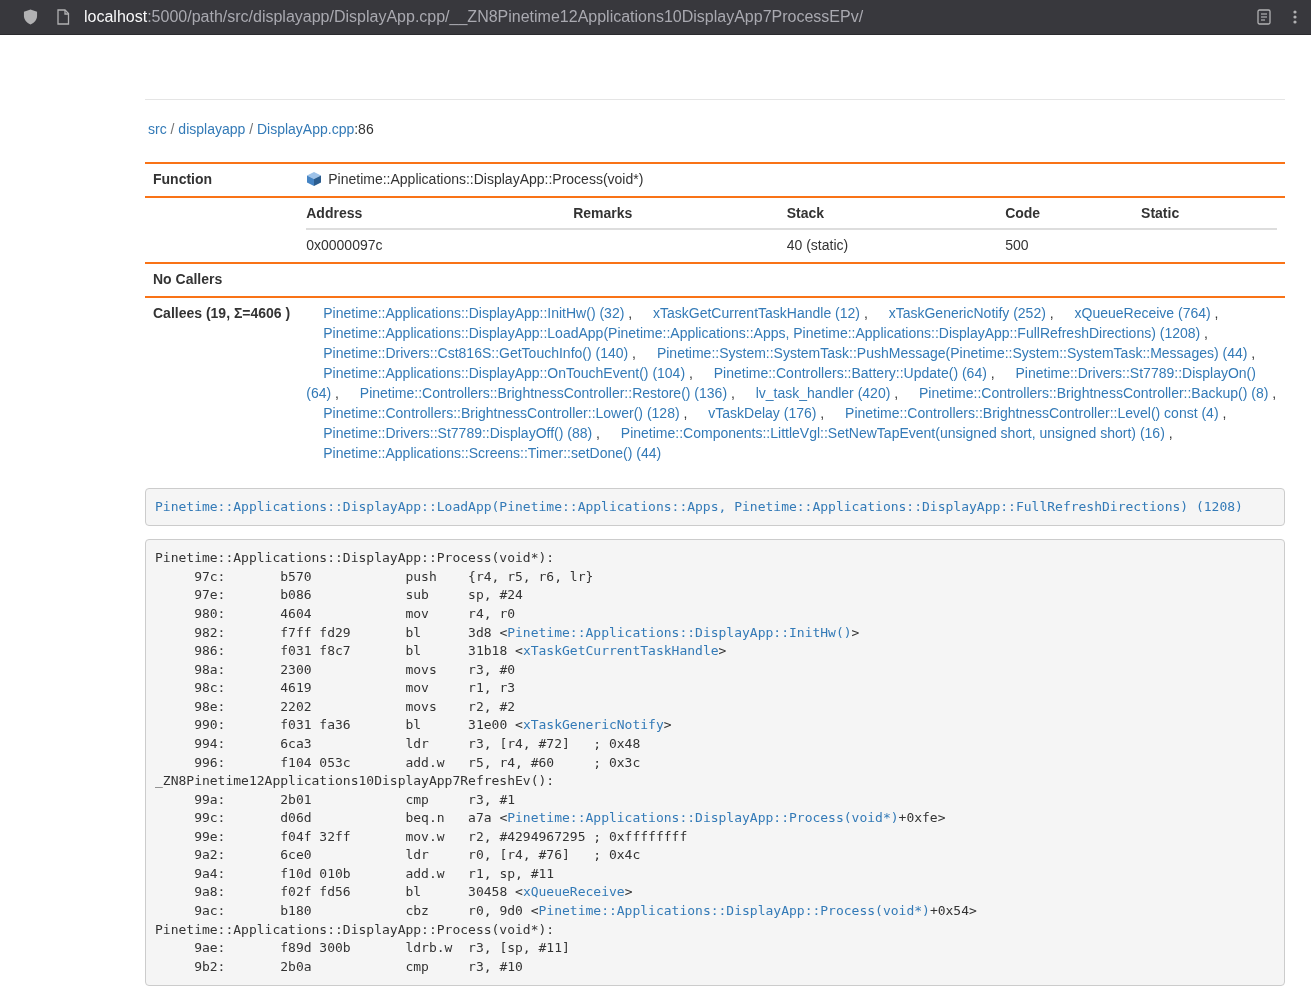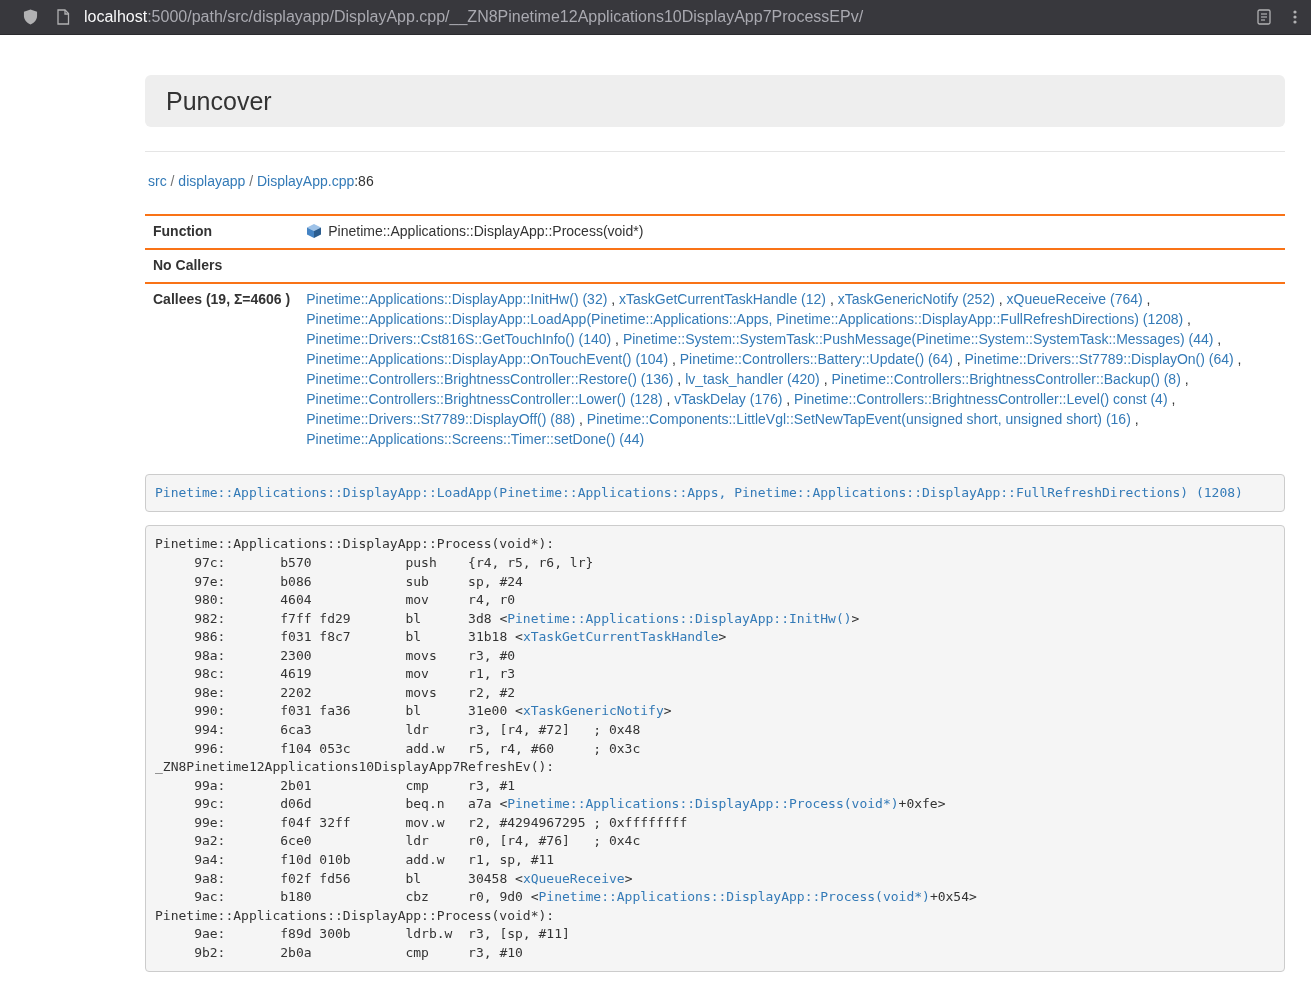--- a/index.html
+++ b/index.html
@@ -56,21 +56,21 @@
     font-weight: 700; text-align: left;
     padding: 0 8px 4px 0; border-bottom: 2px solid #ddd;
   }
   .inner-table tbody td { padding: 6px 8px 0 0; }
   .col-address { width: 27.5%; }
   .col-remarks { width: 22%; }
   .col-stack   { width: 22.5%; }
   .col-code    { width: 14%; }
   .col-static  { width: 14%; }
 
-  .callees-cell a { white-space: normal; }
+  .callees-cell a { white-space: normal; margin-left: 17px; }
 
   pre.codebox {
     font-family: "DejaVu Sans Mono", "Liberation Mono", monospace;
     font-size: 13px; line-height: 1.42857;
     background: #f5f5f5; border: 1px solid #ccc; border-radius: 4px;
     padding: 9px; margin: 0 0 13px; color: #333;
     white-space: pre; tab-size: 8; -moz-tab-size: 8; overflow: hidden;
   }
   pre.codebox a { color: #337ab7; }
 </style>
@@ -103,43 +103,65 @@
         <circle cx="2" cy="3" r="1.6" fill="#b1b1b3"></circle>
         <circle cx="2" cy="8" r="1.6" fill="#b1b1b3"></circle>
         <circle cx="2" cy="13" r="1.6" fill="#b1b1b3"></circle>
       </svg>
   </span>
 </div>
 
 <div class="page">
   <div class="container">
 
-    <div class="jumbotron">
-      <h1>Puncover</h1>
-    </div>
 
     <hr class="divider">
 
     <p class="breadcrumb-line"><a href="#">src</a><span class="bc-sep"> / </span><a href="#">displayapp</a><span class="bc-sep"> / </span><a href="#">DisplayApp.cpp</a><span class="bc-suffix">:86</span></p>
 
     <table class="fn-table">
       <tbody>
         <tr>
           <th class="row-label">Function</th>
           <td>
             <span class="sym-icon">
               <svg width="16" height="16" viewBox="0 0 16 16">
                   <polygon points="8,1 15,4.5 8,8 1,4.5" fill="#9ec2e8"></polygon>
                   <polygon points="1,4.5 8,8 8,15 1,11.5" fill="#4584c4"></polygon>
                   <polygon points="15,4.5 8,8 8,15 15,11.5" fill="#2b5d8f"></polygon>
                 </svg>
             </span><span>Pinetime::Applications::DisplayApp::Process(void*)</span>
           </td>
         </tr>
 
+        <tr>
+          <th class="row-label"></th>
+          <td>
+            <table class="inner-table">
+              <thead>
+                <tr>
+                  <th class="col-address">Address</th>
+                  <th class="col-remarks">Remarks</th>
+                  <th class="col-stack">Stack</th>
+                  <th class="col-code">Code</th>
+                  <th class="col-static">Static</th>
+                </tr>
+              </thead>
+              <tbody>
+                <tr>
+                  <td>0x0000097c</td>
+                  <td></td>
+                  <td>40 (static)</td>
+                  <td>500</td>
+                  <td></td>
+                </tr>
+              </tbody>
+            </table>
+          </td>
+        </tr>
 
         <tr>
           <th class="row-label">No Callers</th>
           <td></td>
         </tr>
 
         <tr>
           <th class="row-label">Callees (19, Σ=4606 )</th>
           <td class="callees-cell"><a href="#">Pinetime::Applications::DisplayApp::InitHw() (32)</a> , <a href="#">xTaskGetCurrentTaskHandle (12)</a> , <a href="#">xTaskGenericNotify (252)</a> , <a href="#">xQueueReceive (764)</a> , <a href="#">Pinetime::Applications::DisplayApp::LoadApp(Pinetime::Applications::Apps, Pinetime::Applications::DisplayApp::FullRefreshDirections) (1208)</a> , <a href="#">Pinetime::Drivers::Cst816S::GetTouchInfo() (140)</a> , <a href="#">Pinetime::System::SystemTask::PushMessage(Pinetime::System::SystemTask::Messages) (44)</a> , <a href="#">Pinetime::Applications::DisplayApp::OnTouchEvent() (104)</a> , <a href="#">Pinetime::Controllers::Battery::Update() (64)</a> , <a href="#">Pinetime::Drivers::St7789::DisplayOn() (64)</a> , <a href="#">Pinetime::Controllers::BrightnessController::Restore() (136)</a> , <a href="#">lv_task_handler (420)</a> , <a href="#">Pinetime::Controllers::BrightnessController::Backup() (8)</a> , <a href="#">Pinetime::Controllers::BrightnessController::Lower() (128)</a> , <a href="#">vTaskDelay (176)</a> , <a href="#">Pinetime::Controllers::BrightnessController::Level() const (4)</a> , <a href="#">Pinetime::Drivers::St7789::DisplayOff() (88)</a> , <a href="#">Pinetime::Components::LittleVgl::SetNewTapEvent(unsigned short, unsigned short) (16)</a> , <a href="#">Pinetime::Applications::Screens::Timer::setDone() (44)</a></td>
         </tr>

